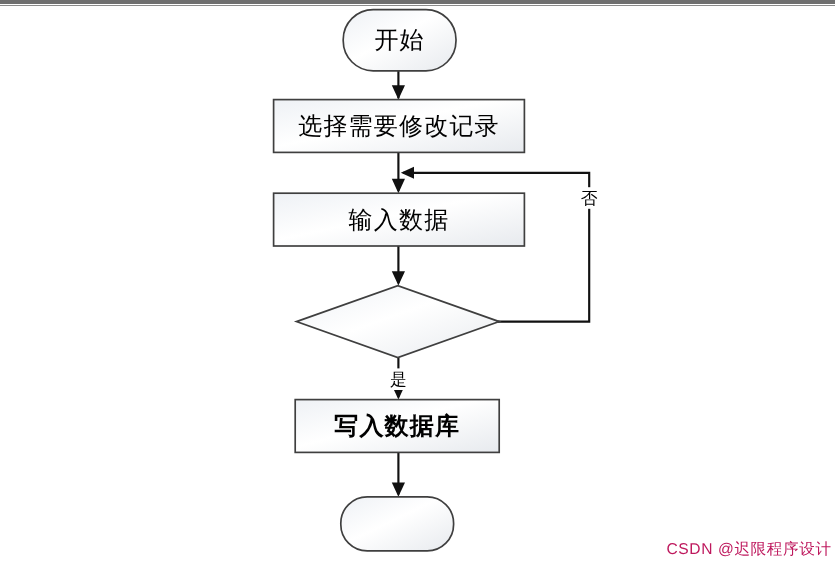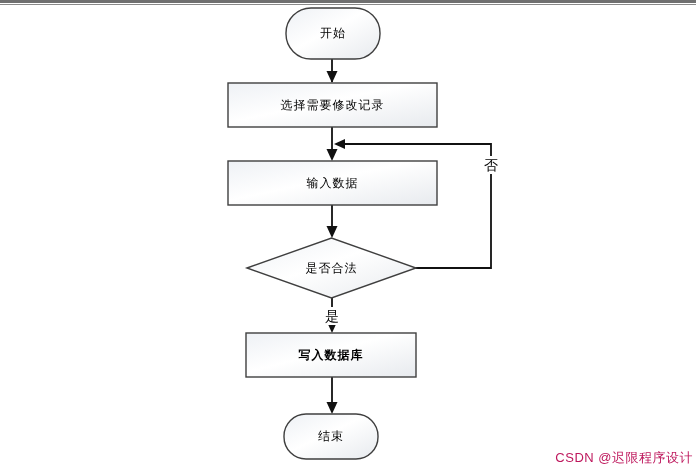--- a/index.html
+++ b/index.html
@@ -30,21 +30,21 @@
   svg.diagram {
     position: absolute;
     left: 0; top: 0;
   }
   .node-label {
     position: absolute;
     display: flex;
     align-items: center;
     justify-content: center;
     color: #000000;
-    font-size: 12px;
+    font-size: 20px;
     letter-spacing: 1px;
     white-space: nowrap;
     pointer-events: none;
   }
   .edge-label {
     position: absolute;
     display: flex;
     align-items: center;
     justify-content: center;
     background: #ffffff;
@@ -103,22 +103,20 @@
       <rect x="228" y="161" width="209" height="44"></rect>
       <polygon points="247,268 331.5,238 416,268 331.5,298"></polygon>
       <rect x="246" y="333" width="170" height="44"></rect>
       <rect x="284" y="414" width="94" height="45" rx="22" ry="22"></rect>
     </g>
   </svg>
 
   <div class="node-label" style="left:286px; top:8px;   width:94px;  height:51px;">开始</div>
   <div class="node-label" style="left:228px; top:83px;  width:209px; height:44px;">选择需要修改记录</div>
   <div class="node-label" style="left:228px; top:161px; width:209px; height:44px;">输入数据</div>
-  <div class="node-label" style="left:247px; top:238px; width:169px; height:60px;">是否合法</div>
   <div class="node-label" style="left:246px; top:333px; width:170px; height:44px;font-weight:bold;">写入数据库</div>
-  <div class="node-label" style="left:284px; top:414px; width:94px;  height:45px;">结束</div>
 
   <div class="edge-label" style="left:322px; top:307px; width:20px; height:18px;">是</div>
   <div class="edge-label" style="left:482px; top:156px; width:18px; height:18px;">否</div>
 
   <div class="watermark">CSDN @迟限程序设计</div>
 
 </div>
 
 </body></html>

